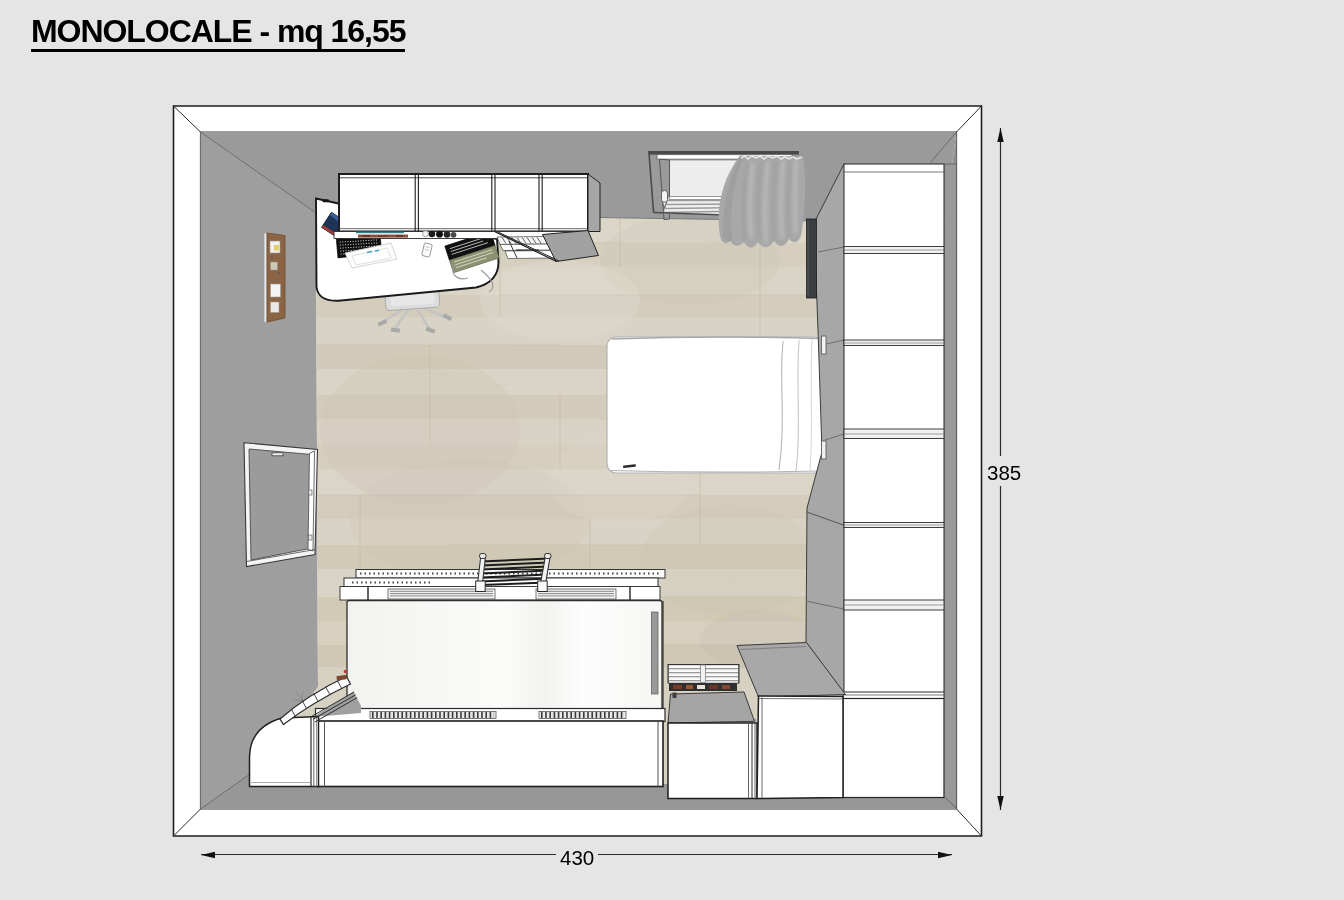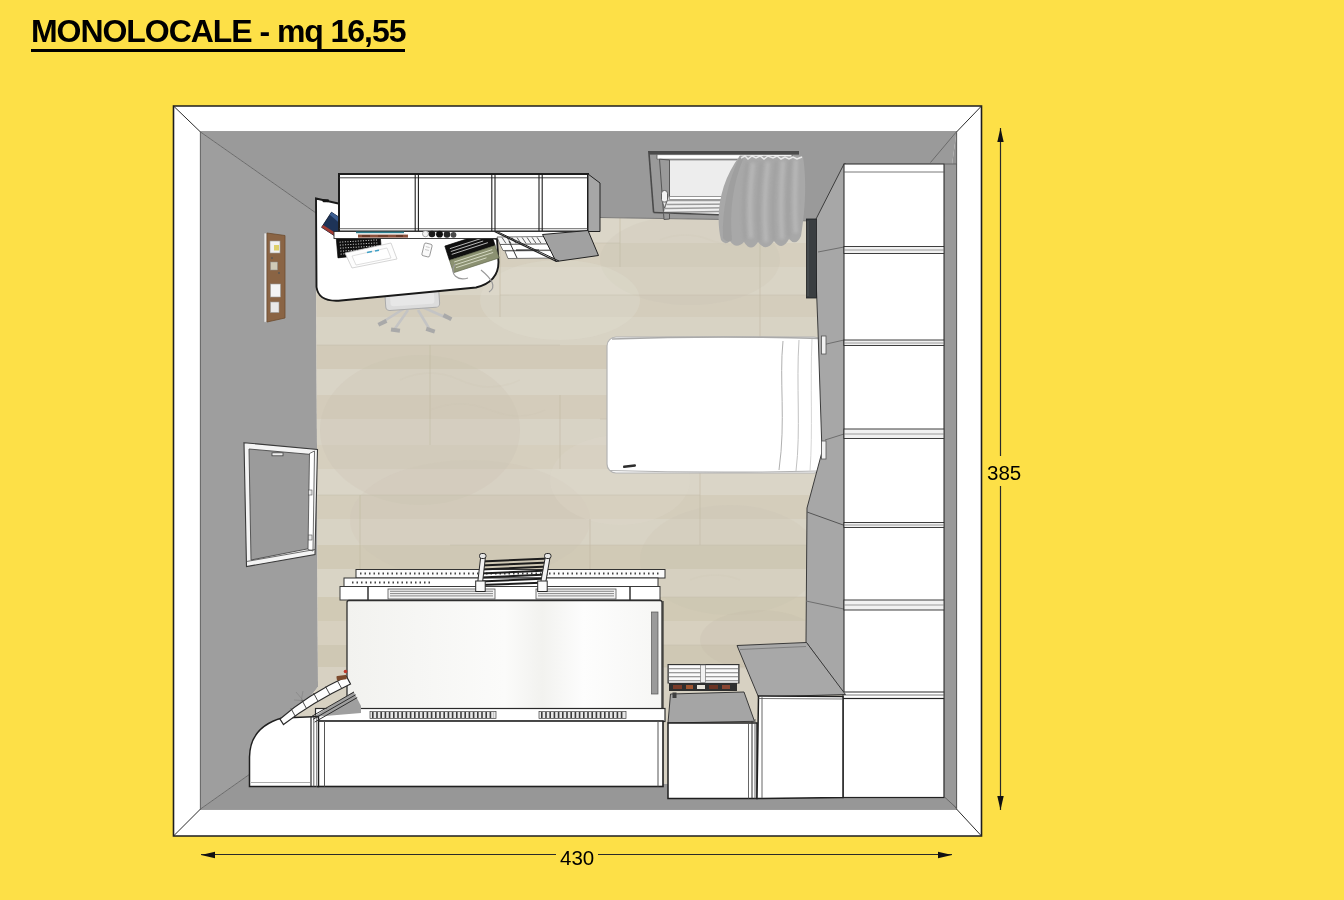--- a/index.html
+++ b/index.html
@@ -1,16 +1,16 @@
 <!DOCTYPE html>
 <html><head>
 <meta charset="utf-8">
 <style>
 html,body{margin:0;padding:0;background:#ffffff;}
-.page{position:relative;width:1344px;height:900px;overflow:hidden;background:#fde047;font-family:"Liberation Sans",sans-serif;}
+.page{position:relative;width:1344px;height:900px;overflow:hidden;background:#e5e5e5;font-family:"Liberation Sans",sans-serif;}
 </style>
 </head>
 <body>
 <div class="page">
 
 <div style="position:absolute;left:31px;top:12.5px;font-size:32px;letter-spacing:-1.05px;font-weight:bold;color:#000;"><span style="border-bottom:3px solid #000;padding-bottom:0.5px;">MONOLOCALE - mq 16,55</span></div>
 <svg width="1344" height="900" viewBox="0 0 1344 900" style="position:absolute;left:0;top:0;">
 <defs>
 <linearGradient id="mattg" x1="0" y1="0" x2="1" y2="0">
 <stop offset="0" stop-color="#f2f2ef"></stop>

